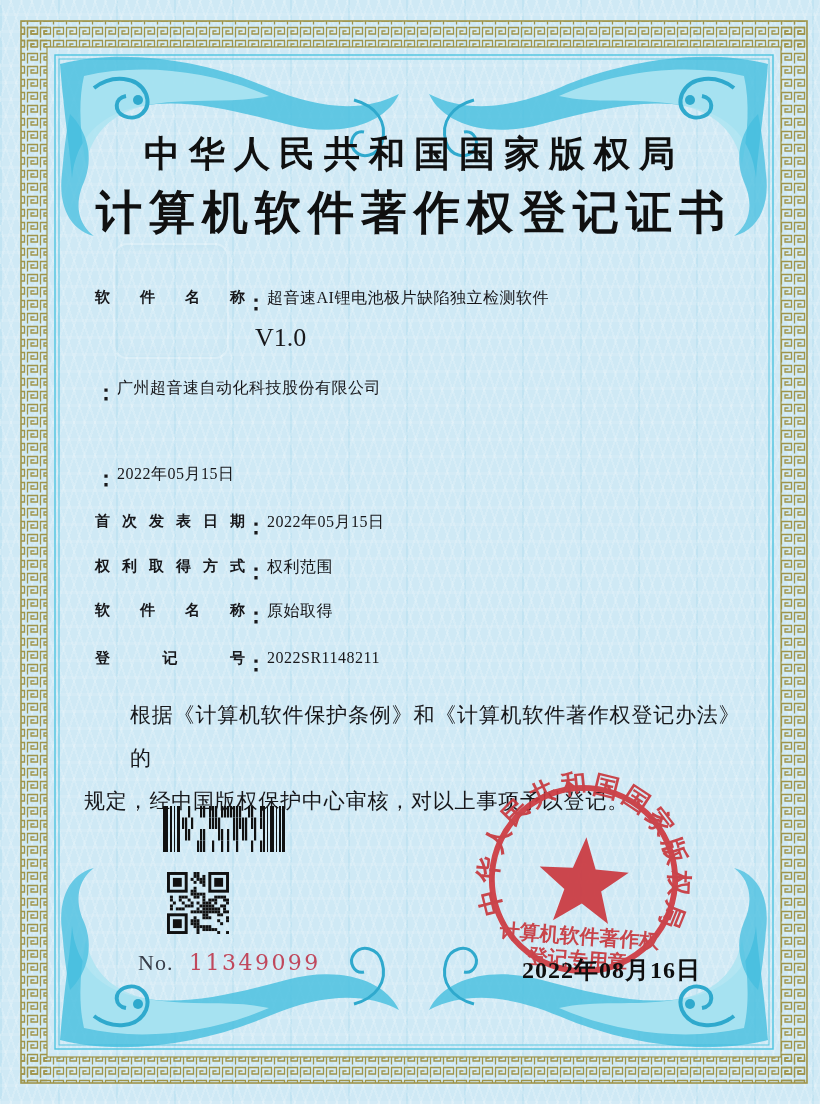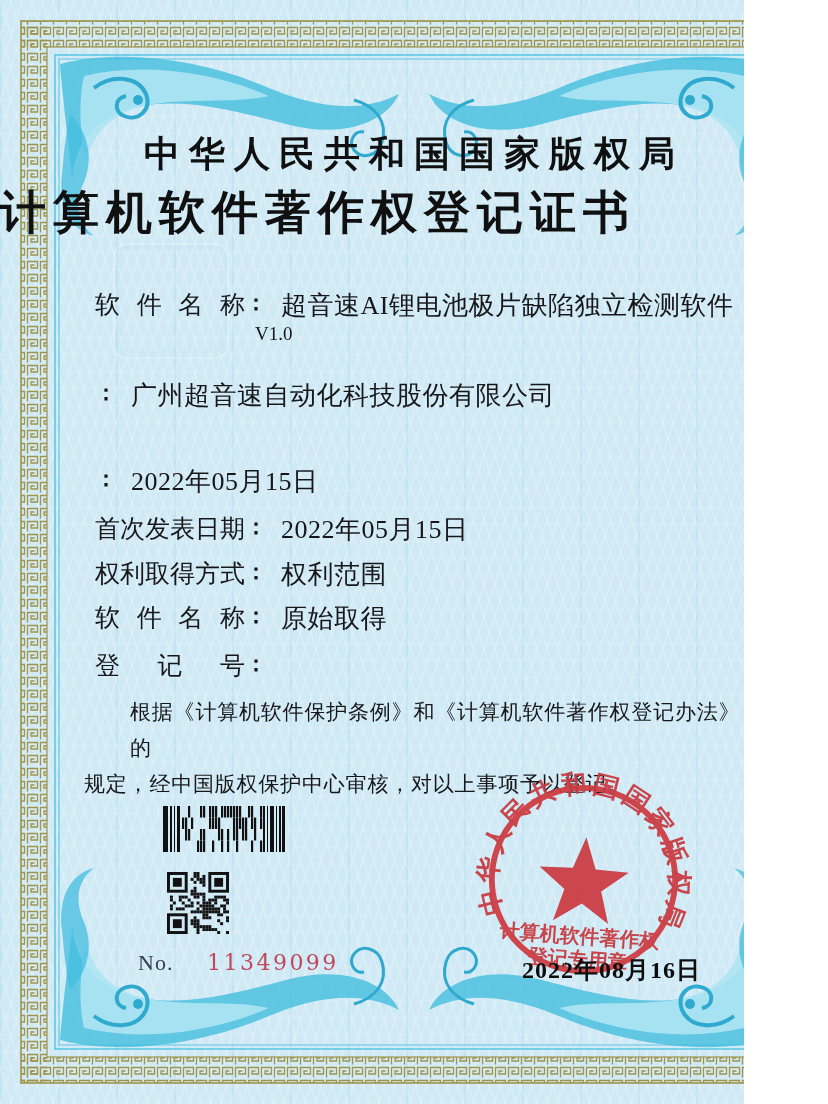--- a/index.html
+++ b/index.html
@@ -1,69 +1,69 @@
 <!DOCTYPE html>
 <html><head>
 <meta charset="utf-8">
 <style>
   html,body{margin:0;padding:0;}
   .page{
     position:relative;
-    width:744px;height:1104px;
+    width:820px;height:1104px;
     overflow:hidden;
     background-color:#cfe9f5;
     background-image:
       repeating-linear-gradient(108deg, rgba(255,255,255,.16) 0 2px, rgba(255,255,255,0) 2px 10px),
       repeating-linear-gradient(72deg,  rgba(255,255,255,.16) 0 2px, rgba(255,255,255,0) 2px 10px),
       repeating-linear-gradient(0deg,   rgba(255,255,255,.10) 0 3px, rgba(255,255,255,0) 3px 17px),
       repeating-linear-gradient(90deg,  rgba(140,205,230,.20) 0 2px, rgba(140,205,230,0) 2px 58px);
     font-family:"Liberation Serif","DejaVu Serif",serif;
     color:#141414;
   }
   .frame-svg{position:absolute;left:0;top:0;}
   .authority-title{
     position:absolute;left:0;top:130px;width:828px;
     text-align:center;font-size:36px;font-weight:bold;letter-spacing:9px;color:#101010;
   }
   .certificate-title{
     position:absolute;left:0;top:182px;width:828px;
-    font-size:46px;font-weight:bold;letter-spacing:7px;color:#101010;
+    text-align:center;font-size:46px;font-weight:bold;letter-spacing:7px;color:#101010;
   }
   .cert-no{
     position:absolute;top:249px;right:86px;
     font-size:17px;font-weight:bold;letter-spacing:1px;color:#17171a;
   }
   .cert-no .gap{display:inline-block;width:16px;}
   .field-row{position:absolute;left:95px;display:flex;align-items:flex-start;}
   .field-label{
     display:inline-block;width:150px;
-    font-size:25px;font-weight:normal;color:#17171a;
+    font-size:15px;font-weight:bold;color:#17171a;
     text-align:justify;text-align-last:justify;
   }
   .field-colon{font-size:22px;font-weight:bold;color:#17171a;}
   .field-value{
-    margin-left:14px;font-size:26px;color:#17171a;letter-spacing:0.5px;white-space:nowrap;
-  }
-  .value-line2{position:absolute;left:255px;font-size:19px;color:#17171a;}
+    font-size:16px;color:#17171a;letter-spacing:0.5px;white-space:nowrap;
+  }
+  .value-line2{position:absolute;left:255px;font-size:26px;color:#17171a;}
   .statement{
     position:absolute;left:84px;width:668px;
-    font-size:21px;letter-spacing:0.8px;color:#17171a;line-height:36px;
+    font-size:21px;letter-spacing:0.8px;color:#17171a;line-height:43px;
   }
   .statement .l1{padding-left:46px;}
   .embossed-watermark{
     position:absolute;left:113px;top:243px;width:112px;height:112px;
     border:2px solid rgba(255,255,255,0.5);border-radius:14px;
     box-shadow:inset 0 0 12px rgba(160,210,230,0.5);
     opacity:0.45;
   }
   .barcode-wrap{position:absolute;left:163px;top:806px;}
   .qr-wrap{position:absolute;left:167px;top:872px;}
   .serial{position:absolute;left:138px;top:950px;font-size:22px;}
   .serial .prefix{color:#373d49;letter-spacing:1px;}
-  .serial .num{color:#c0485c;letter-spacing:2.5px;margin-left:28px;font-family:"DejaVu Serif","Liberation Serif",serif;}
+  .serial .num{color:#c0485c;letter-spacing:2.5px;margin-left:10px;font-family:"DejaVu Serif","Liberation Serif",serif;}
   .seal-svg{position:absolute;left:466px;top:762px;transform:rotate(4deg);opacity:0.93;}
   .issue-date{
     position:absolute;left:498px;top:954px;
     font-size:24px;font-weight:bold;letter-spacing:1px;color:#0e0e0e;margin-left:24px;
   }
 </style>
 </head>
 <body>
 
 <div class="page">
@@ -140,20 +140,21 @@
 
   <div class="field-row" style="top:601px">
     <span class="field-label">软件名称</span>
     <span class="field-colon">：</span>
     <span class="field-value">原始取得</span>
   </div>
 
   <div class="field-row" style="top:649px">
     <span class="field-label">登记号</span>
     <span class="field-colon">：</span>
+    <span class="field-value">2022SR1148211</span>
   </div>
 
   <div class="statement" style="top:694px">
     <div class="l1">根据《计算机软件保护条例》和《计算机软件著作权登记办法》的</div>
     <div class="l2">规定，经中国版权保护中心审核，对以上事项予以登记。</div>
   </div>
 
   <div class="barcode-wrap">
     <svg id="barcode-svg" width="122" height="46" viewBox="0 0 122 46">
         <rect x="0" y="0" width="5" height="46" fill="#111"></rect>

